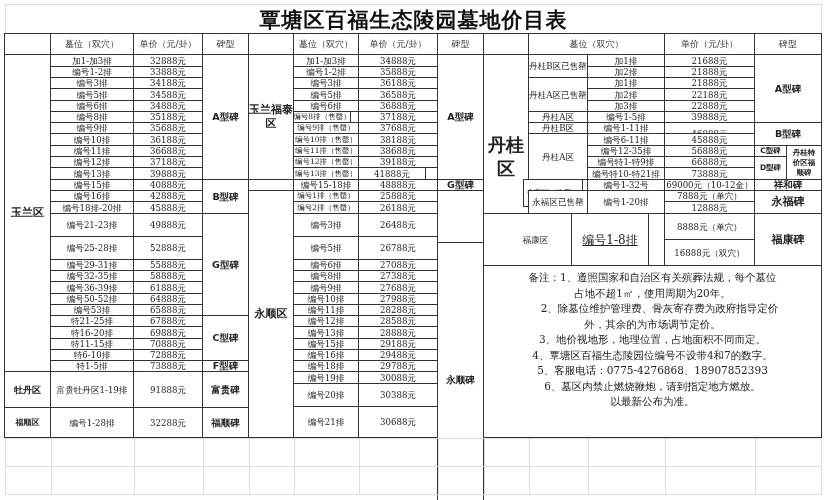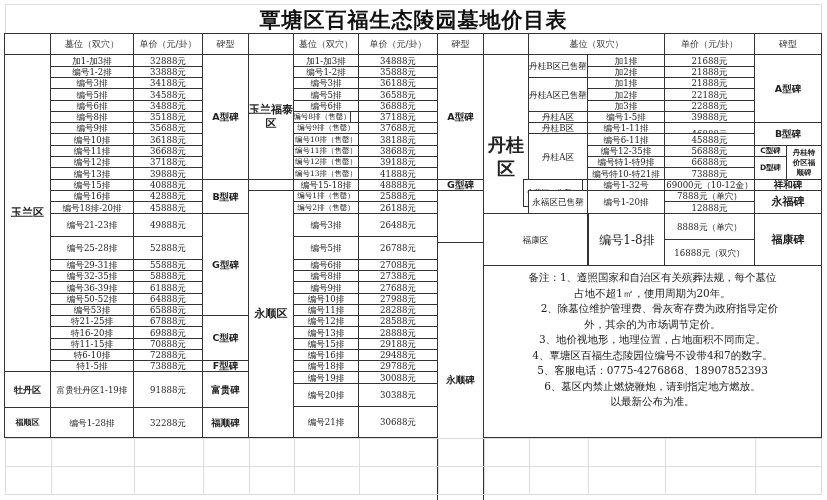--- a/index.html
+++ b/index.html
@@ -307,21 +307,21 @@
     </div>
     <div class="c sm" style="left: 294px; top: 157px; width: 66px; height: 12px;">
       <span>编号12排（售罄）</span>
     </div>
     <div class="c " style="left: 359px; top: 157px; width: 80px; height: 12px;">
       <span>39188元</span>
     </div>
     <div class="c sm" style="left: 294px; top: 168px; width: 66px; height: 13px;">
       <span>编号13排（售罄）</span>
     </div>
-    <div class="c " style="left: 359px; top: 168px; width: 80px; height: 13px;">
+    <div class="c " style="left: 359px; top: 168px; width: 68px; height: 13px;">
       <span>41888元</span>
     </div>
     <div class="c " style="left: 294px; top: 180px; width: 66px; height: 12px; align-items: flex-end;">
       <span>编号15-18排</span>
     </div>
     <div class="c " style="left: 359px; top: 180px; width: 80px; height: 12px;">
       <span>48888元</span>
     </div>
     <div class="c z" style="left: 249px; top: 55px; width: 46px; height: 126px;">
       <span>玉兰福泰区</span>
@@ -563,21 +563,21 @@
     </div>
     <div class="c t" style="left: 755px; top: 180px; width: 68px; height: 12px;">
       <span>祥和碑</span>
     </div>
     <div class="c t" style="left: 755px; top: 191px; width: 68px; height: 24px; font-size: 11px;">
       <span>永福碑</span>
     </div>
     <div class="c " style="left: 484px; top: 214px; width: 105px; height: 53px;">
       <span>福康区</span>
     </div>
-    <div class="c " style="left: 589px; top: 214px; width: 78px; height: 53px; font-size: 12px;">
+    <div class="c " style="left: 572px; top: 214px; width: 78px; height: 53px; font-size: 12px; text-decoration: underline;">
       <span>编号1-8排</span>
     </div>
     <div class="c " style="left: 665px; top: 214px; width: 91px; height: 27px;">
       <span>8888元（单穴）</span>
     </div>
     <div class="c " style="left: 665px; top: 240px; width: 91px; height: 27px;">
       <span>16888元（双穴）</span>
     </div>
     <div class="c t" style="left: 755px; top: 214px; width: 68px; height: 53px; font-size: 11px;">
       <span>福康碑</span>

